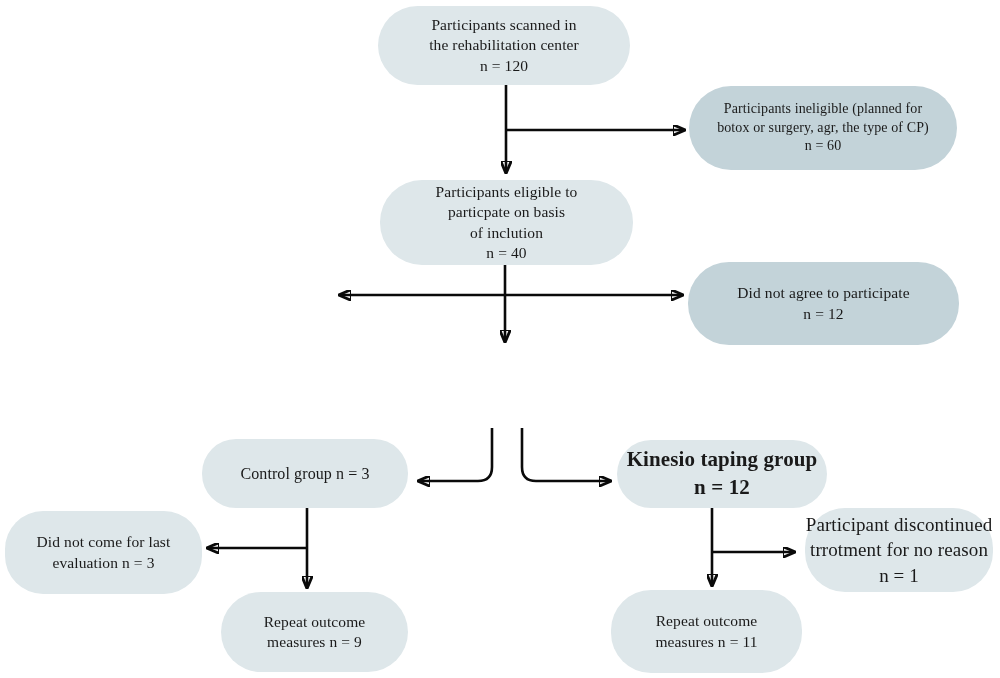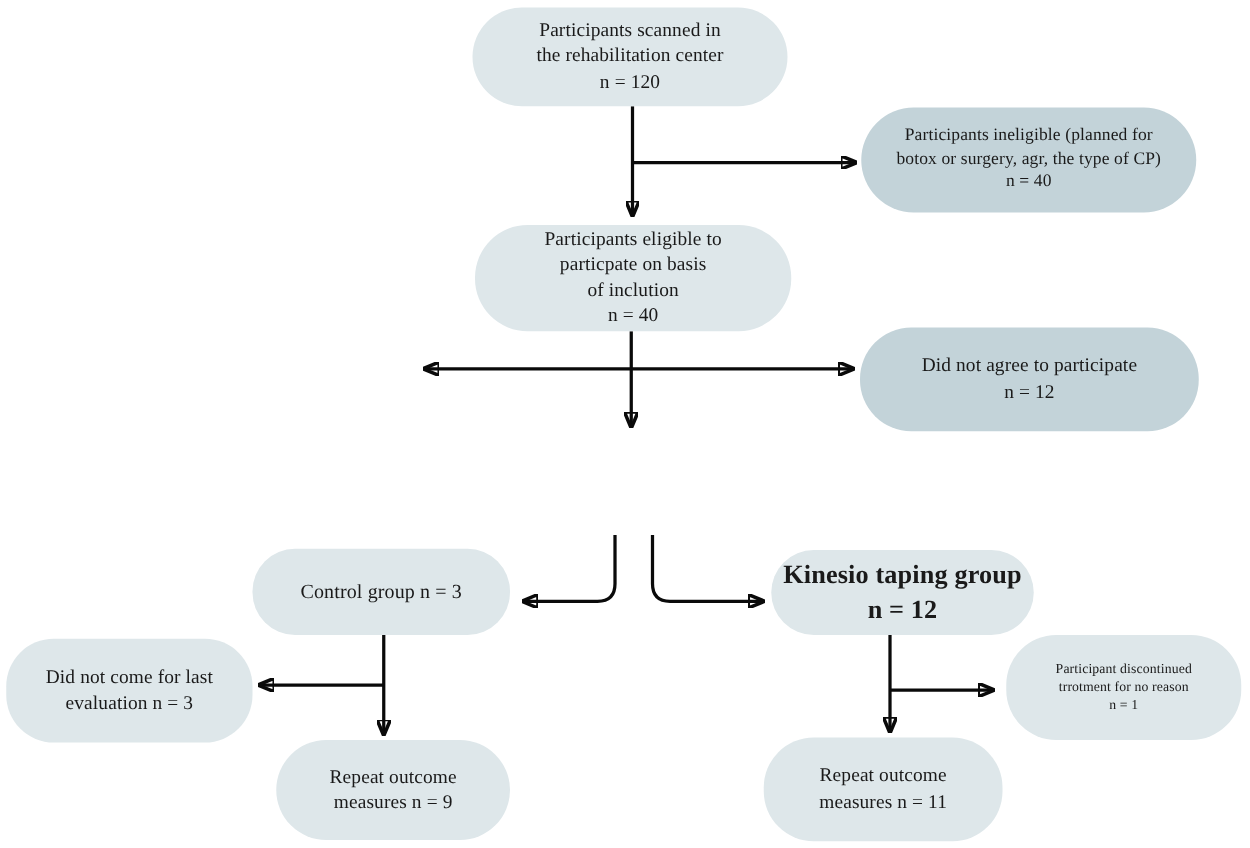--- a/index.html
+++ b/index.html
@@ -62,41 +62,41 @@
     <path d="M712 508 L712 585" marker-end="url(#ah)"></path>
     <path d="M712 552 L794 552" marker-end="url(#ah)"></path>
   </svg>
 
   <div class="node" style="left:378px; top:6px; width:252px; height:79px; border-radius:40px;">Participants scanned in
 the rehabilitation center
 n = 120</div>
 
   <div class="node dark" style="left:689px; top:86px; width:268px; height:84px; border-radius:42px; font-size:14px;">Participants ineligible (planned for
 botox or surgery, agr, the type of CP)
-n = 40</div>
+n = 60</div>
 
   <div class="node" style="left:380px; top:180px; width:253px; height:85px; border-radius:42px;">Participants eligible to
 particpate on basis
 of inclution
 n = 40</div>
 
 
   <div class="node dark" style="left:688px; top:262px; width:271px; height:83px; border-radius:41px;">Did not agree to participate
 n = 12</div>
 
 
   <div class="node" style="left:202px; top:439px; width:206px; height:69px; border-radius:34px; font-size:16px;">Control group n = 3</div>
 
   <div class="node" style="left:617px; top:440px; width:210px; height:68px; border-radius:34px; font-size:21px;font-weight:bold;">Kinesio taping group
 n = 12</div>
 
   <div class="node" style="left:5px; top:511px; width:197px; height:83px; border-radius:38px;">Did not come for last
 evaluation n = 3</div>
 
-  <div class="node" style="left:805px; top:508px; width:188px; height:84px; border-radius:40px; font-size:11px;">Participant discontinued
+  <div class="node" style="left:805px; top:508px; width:188px; height:84px; border-radius:40px; font-size:19px;">Participant discontinued
 trrotment for no reason
 n = 1</div>
 
   <div class="node" style="left:221px; top:592px; width:187px; height:80px; border-radius:40px;">Repeat outcome
 measures n = 9</div>
 
   <div class="node" style="left:611px; top:590px; width:191px; height:83px; border-radius:40px;">Repeat outcome
 measures n = 11</div>
 
 </div>

